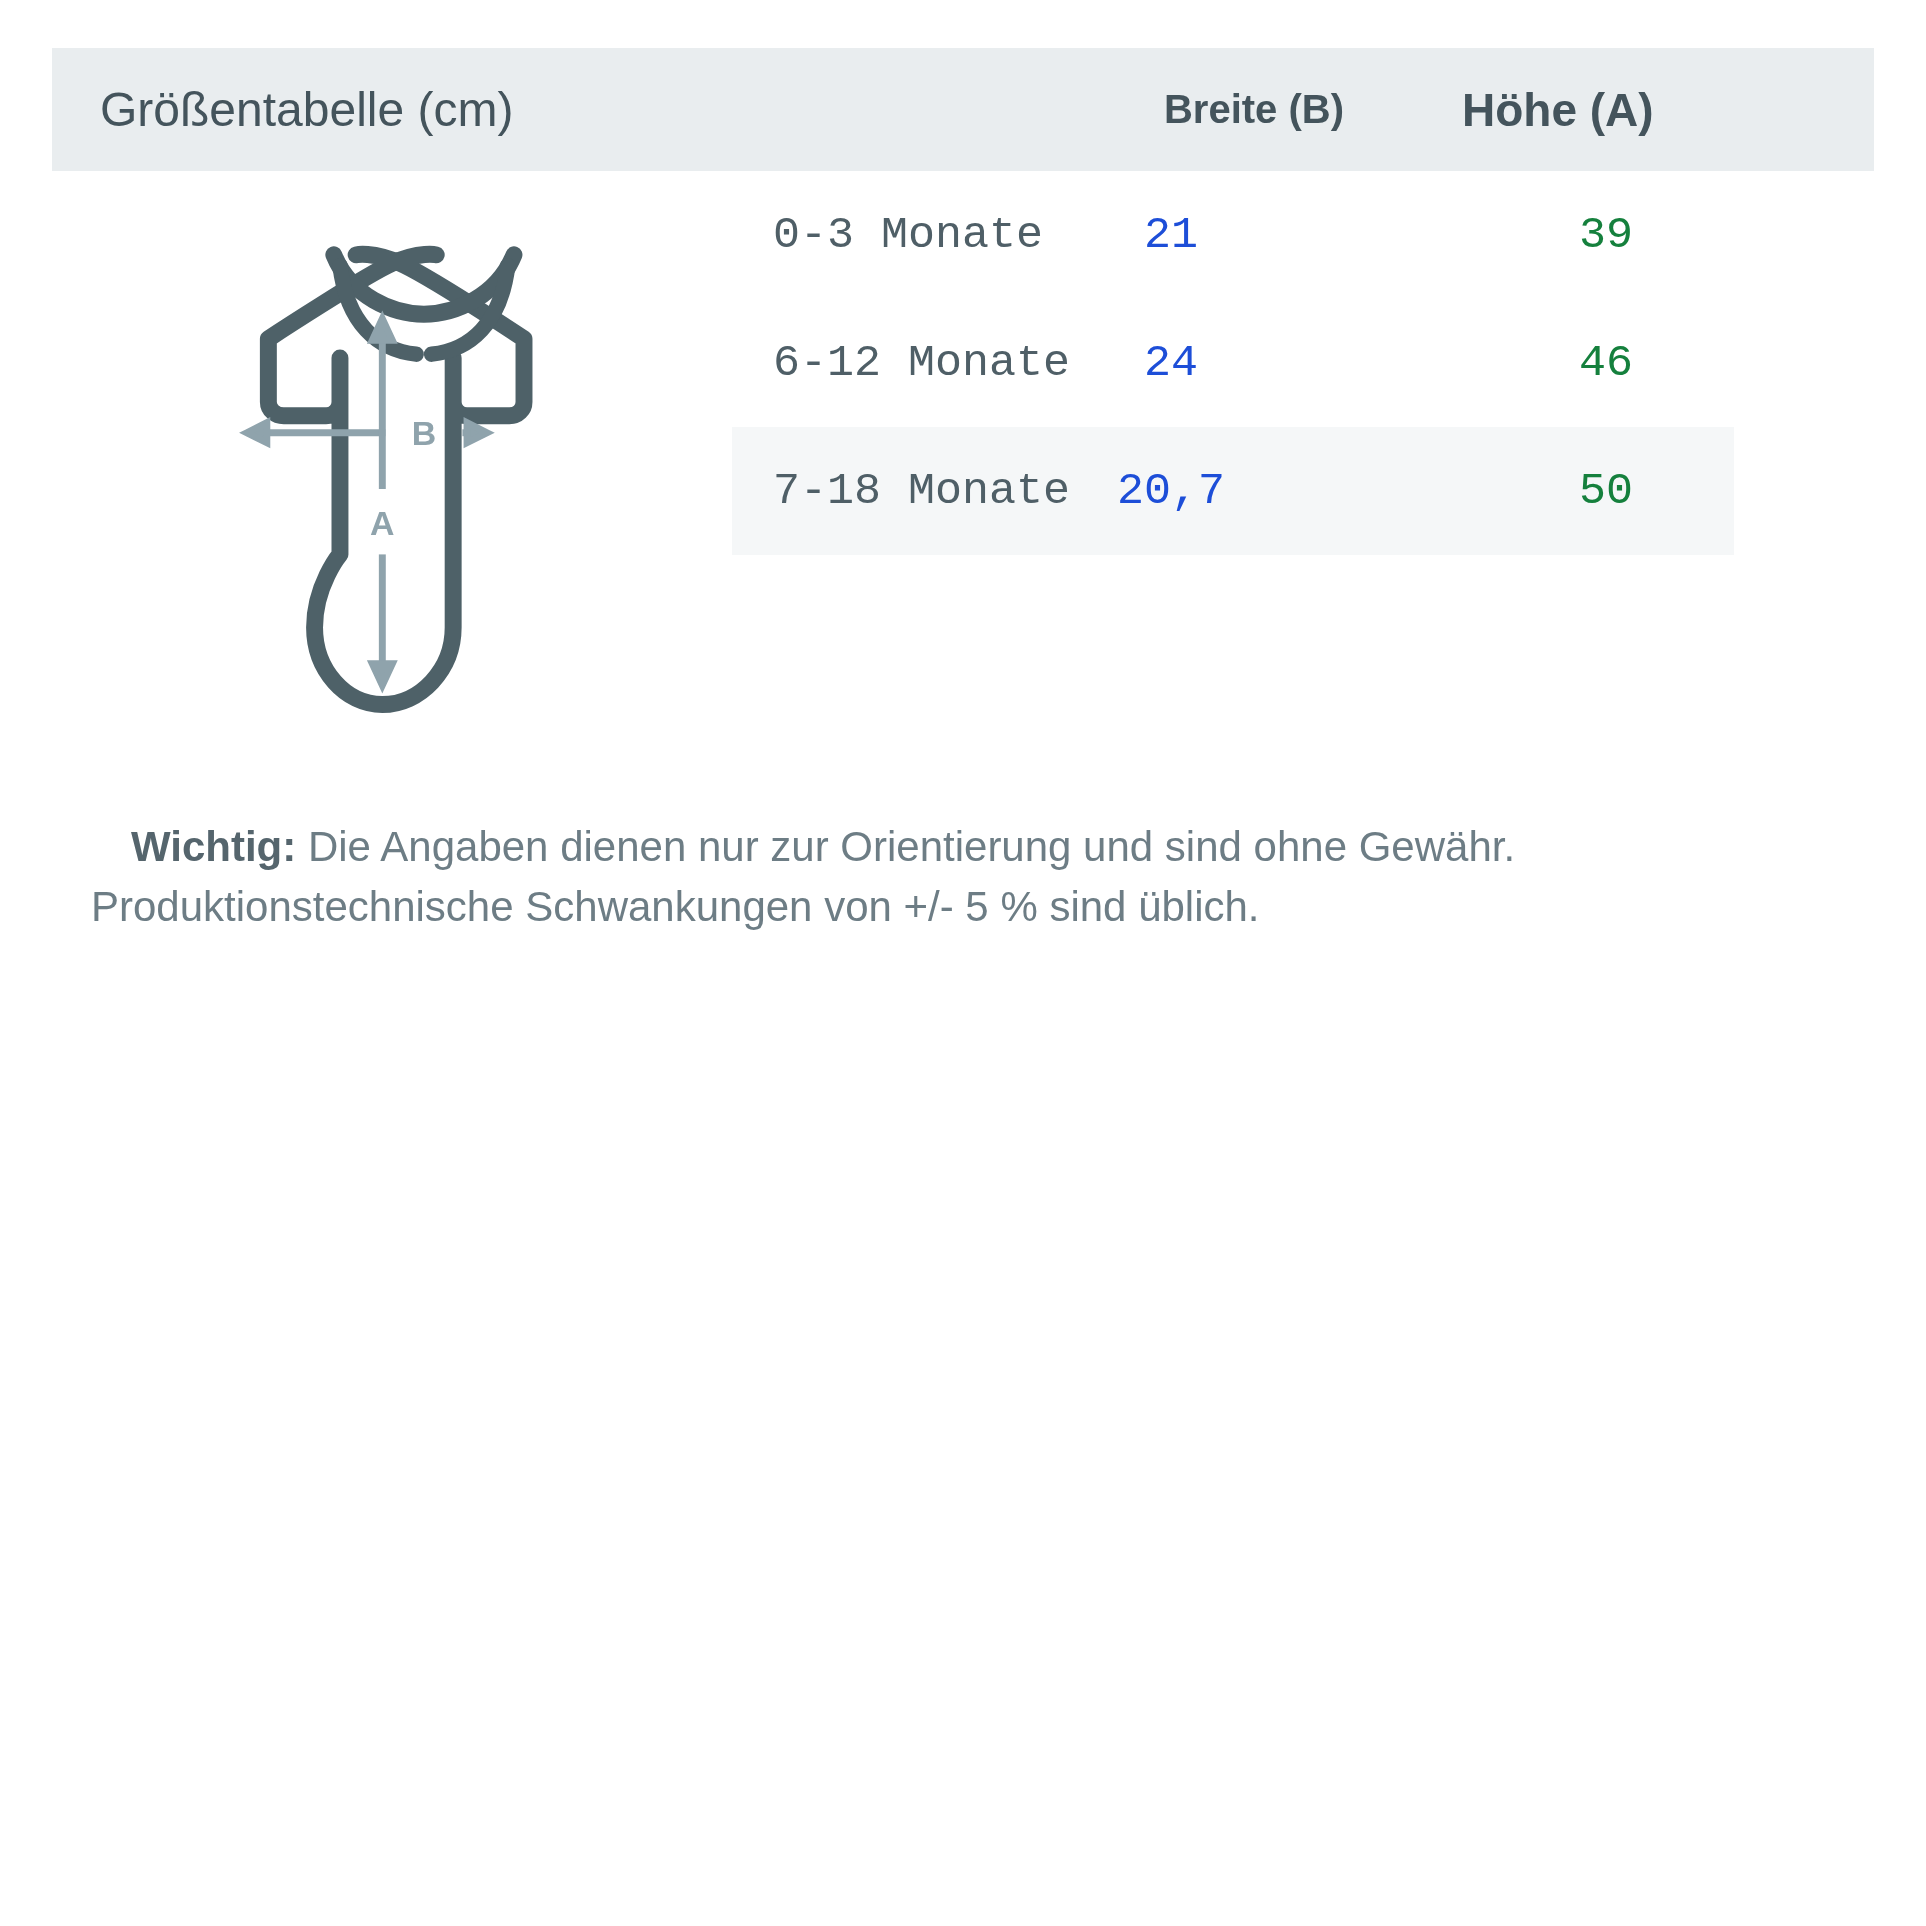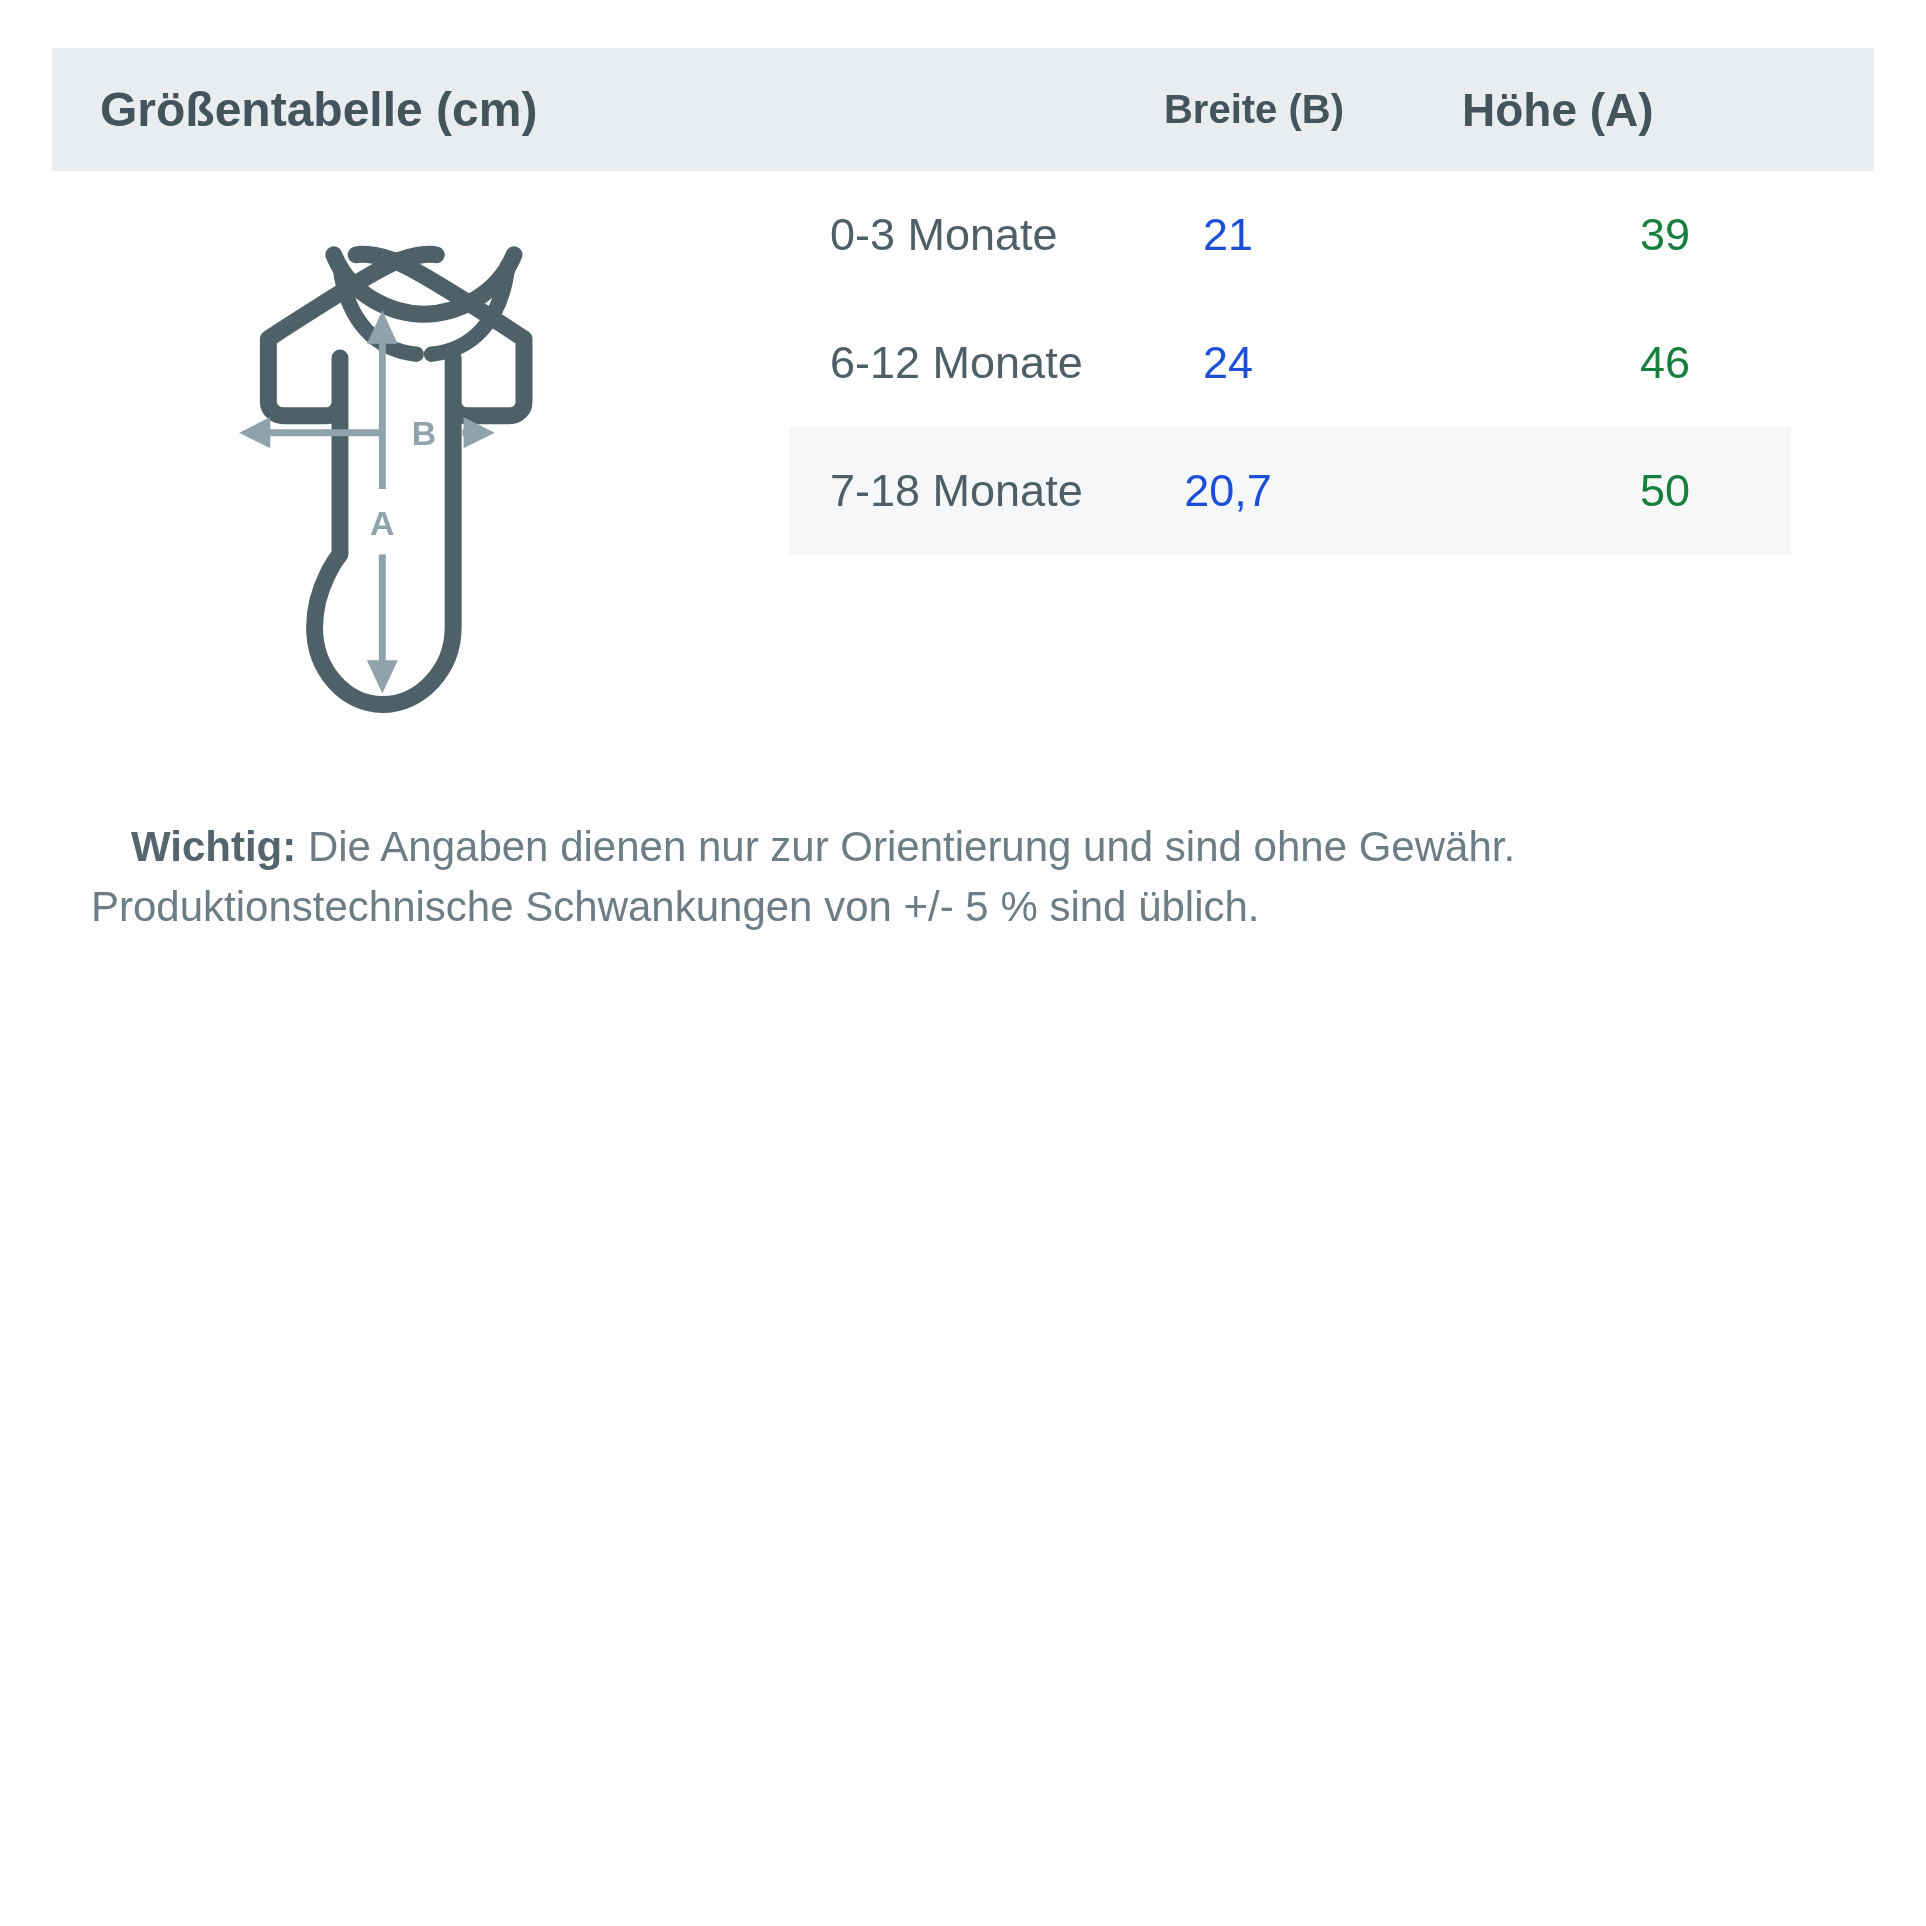--- a/index.html
+++ b/index.html
@@ -31,21 +31,21 @@
     height: 123px;
     background: #e9edef;
     display: flex;
     align-items: center;
     box-sizing: border-box;
   }
   .header-title {
     position: absolute;
     left: 48px;
     font-size: 48px;
-    font-weight: bold;
+    font-weight: normal;
     color: #44545c;
     white-space: nowrap;
   }
   .header-col-b {
     position: absolute;
     left: 1075px;
     width: 254px;
     text-align: center;
     font-size: 40px;
     font-weight: bold;
@@ -59,23 +59,24 @@
     text-align: left;
     font-size: 46px;
     font-weight: bold;
     color: #44545c;
     white-space: nowrap;
   }
 
   
   .table {
     position: absolute;
-    left: 789px;
+    left: 732px;
     top: 171px;
     width: 1002px;
+    font-family: Liberation Mono, monospace;
   }
   .row {
     position: relative;
     height: 128px;
     display: flex;
     align-items: center;
     box-sizing: border-box;
   }
   .row.alt {
     background: #f5f7f8;

